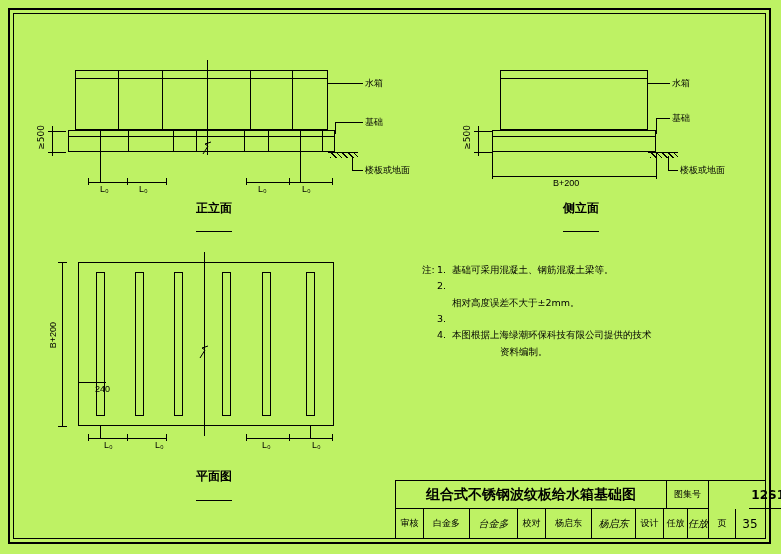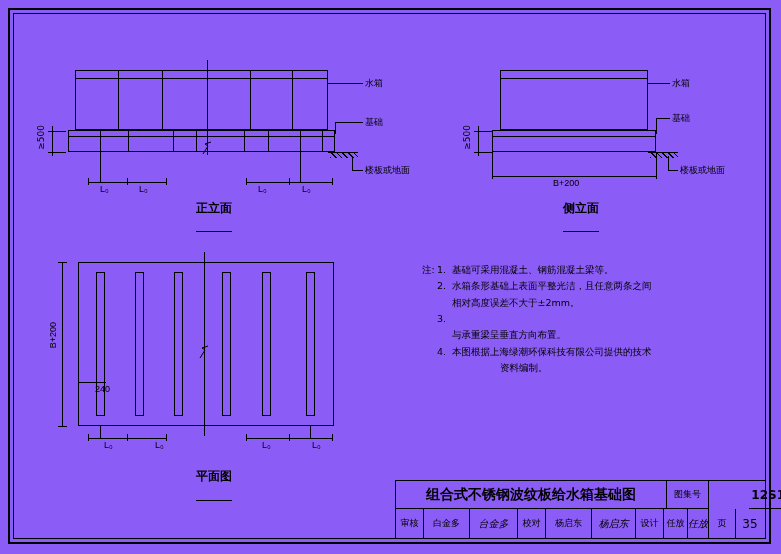--- a/index.html
+++ b/index.html
@@ -1,17 +1,17 @@
 <!DOCTYPE html>
 <html><head>
 <meta charset="utf-8">
 <style>
   html,body{margin:0;padding:0;background:#fff;}
   body{width:781px;height:554px;font-family:"Liberation Sans",sans-serif;color:#000;}
-  #sheet{position:relative;width:781px;height:554px;overflow:hidden;background:#8b5cf6;}
+  #sheet{position:relative;width:781px;height:554px;overflow:hidden;background:#bef264;}
   .frame-outer{position:absolute;left:8px;top:8px;width:763px;height:536px;border:2px solid #000;box-sizing:border-box;}
   .frame-inner{position:absolute;left:13px;top:13px;width:753px;height:526px;border:1px solid #000;box-sizing:border-box;}
   .lbl{position:absolute;font-size:9px;line-height:1.25;white-space:nowrap;}
   .lbl-cn{font-family:"DejaVu Sans","Liberation Sans",sans-serif;}
   .ttl{position:absolute;font-size:12px;font-weight:bold;white-space:nowrap;font-family:"DejaVu Sans","Liberation Sans",sans-serif;}
   .ttl u{text-decoration:none;border-bottom:1.5px solid #000;padding-bottom:16px;}
   .ln{position:absolute;background:#000;}
   .h1{height:1px;}
   .v1{width:1px;}
   .box{position:absolute;border:1px solid #000;box-sizing:border-box;}
@@ -189,41 +189,33 @@
       <div class="num">注:</div>
       <div class="txt" style="display:flex;">
         <span style="width:15px;flex:0 0 15px;">1.</span>
         <span>基础可采用混凝土、钢筋混凝土梁等。</span>
       </div>
     </div>
     <div class="row">
       <div class="num"></div>
       <div class="txt" style="display:flex;">
         <span style="width:15px;flex:0 0 15px;">2.</span>
-        <span>水箱条形基础上表面平整光洁，且任意两条之间</span>
       </div>
     </div>
     <div class="row">
       <div class="num"></div>
       <div class="txt" style="display:flex;">
         <span style="width:15px;flex:0 0 15px;"></span>
         <span>相对高度误差不大于±2mm。</span>
       </div>
     </div>
     <div class="row">
       <div class="num"></div>
       <div class="txt" style="display:flex;">
         <span style="width:15px;flex:0 0 15px;">3.</span>
-      </div>
-    </div>
-    <div class="row">
-      <div class="num"></div>
-      <div class="txt" style="display:flex;">
-        <span style="width:15px;flex:0 0 15px;"></span>
-        <span>与承重梁呈垂直方向布置。</span>
       </div>
     </div>
     <div class="row">
       <div class="num"></div>
       <div class="txt" style="display:flex;">
         <span style="width:15px;flex:0 0 15px;">4.</span>
         <span>本图根据上海绿潮环保科技有限公司提供的技术</span>
       </div>
     </div>
     <div class="row">

